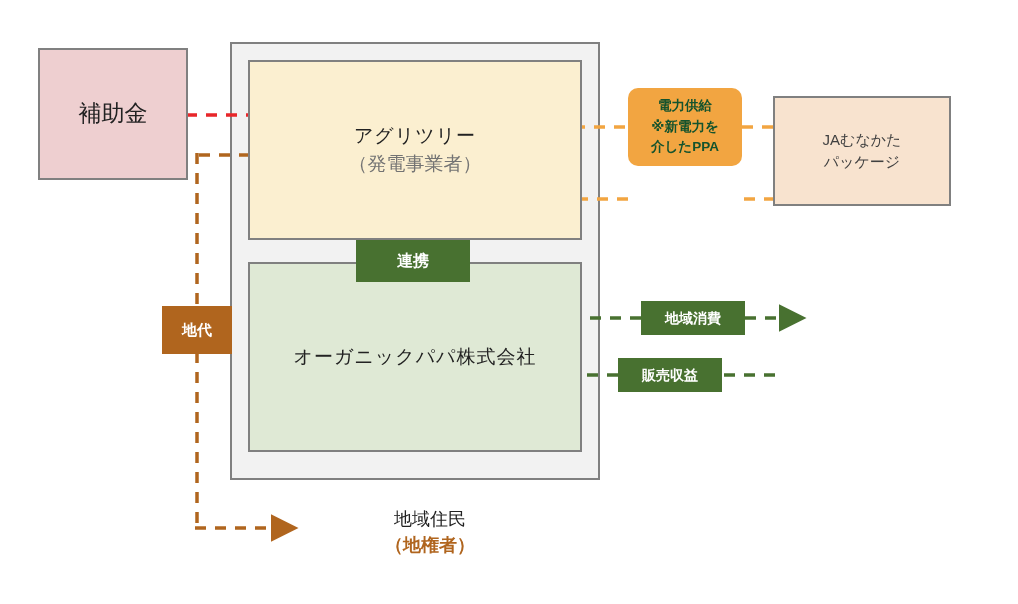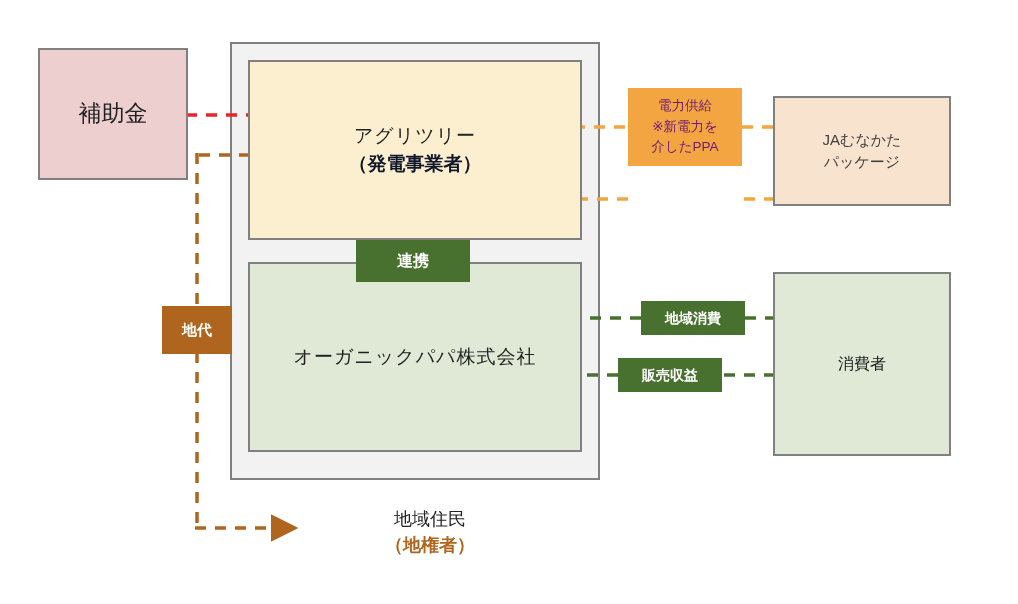--- a/index.html
+++ b/index.html
@@ -45,21 +45,21 @@
   #subsidy-box .line1 { color: #222222; font-size: 23px; }
   #subsidy-box .line2 { color: #e8262a; font-size: 17px; font-weight: bold; }
 
   
   #power-producer-box {
     left: 248px; top: 60px; width: 334px; height: 180px;
     background: #fbefd0;
     border: 2px solid #808080;
   }
   #power-producer-box .line1 { color: #222222; font-size: 19px; letter-spacing: 1px; }
-  #power-producer-box .line2 { color: #0f172a; font-size: 19px; font-weight: bold; }
+  #power-producer-box .line2 { color: #737373; font-size: 19px; font-weight: normal; }
 
   
   #farmer-box {
     left: 248px; top: 262px; width: 334px; height: 190px;
     background: #dfe9d5;
     border: 2px solid #808080;
   }
   #farmer-box .line1 { color: #222222; font-size: 19px; letter-spacing: 1px; }
   #farmer-box .line2 { color: #7ba05b; font-size: 19px; }
 
@@ -77,22 +77,23 @@
     left: 162px; top: 306px; width: 70px; height: 48px;
     background: #b0651e;
     color: #ffffff;
     font-size: 15px;
     font-weight: bold;
   }
 
   
   .orange-tag {
     background: #f2a541;
-    color: #701a75;
-    font-weight: normal;
+    color: #14532d;
+    font-weight: bold;
+    border-radius: 10px;
   }
   #power-supply-tag {
     left: 628px; top: 88px; width: 114px; height: 78px;
     font-size: 13.5px;
     line-height: 1.55;
   }
   #power-revenue-tag {
     left: 628px; top: 180px; width: 114px; height: 38px;
     font-size: 14px;
   }
@@ -239,22 +240,19 @@
 
   <div class="node green-tag" id="local-consumption-tag">
     <div>地域消費</div>
   </div>
 
   <div class="node" id="ja-package-box">
     <div>JAむなかた</div>
     <div>パッケージ</div>
   </div>
 
-  <div class="node" id="consumer-box">
-    <div>消費者</div>
-  </div>
 
   <div class="node" id="residents-label">
     <div class="line1">地域住民</div>
     <div class="line2">（地権者）</div>
   </div>
 
 </div>
 
 </body></html>

